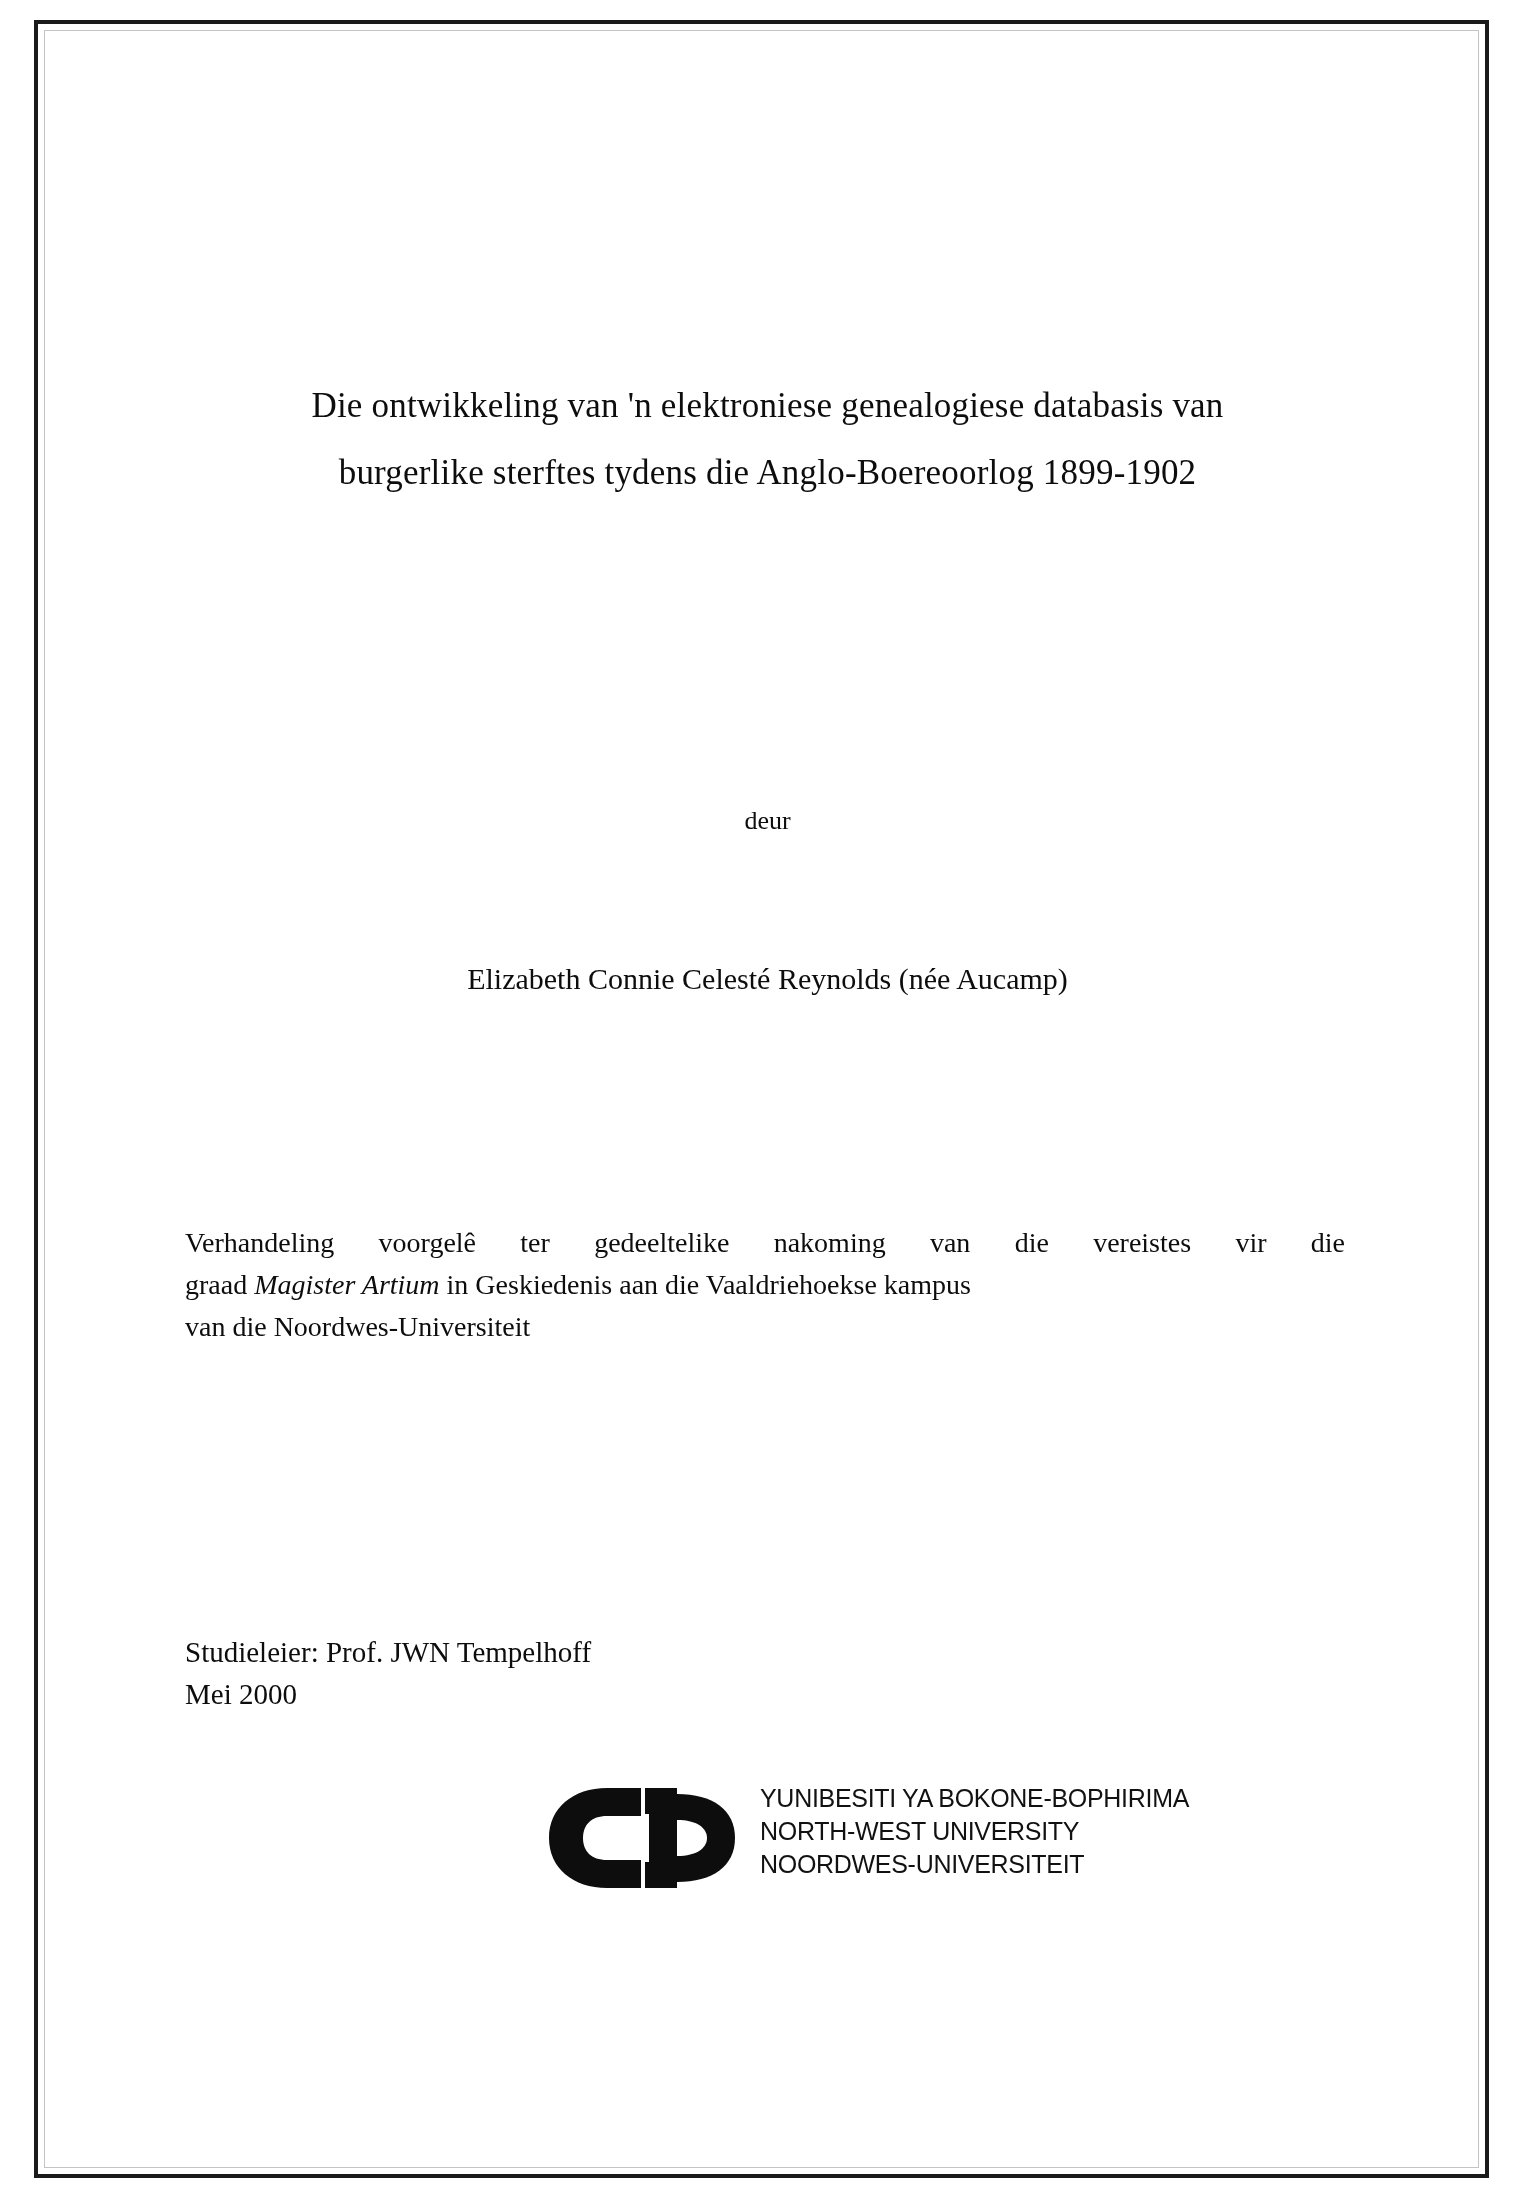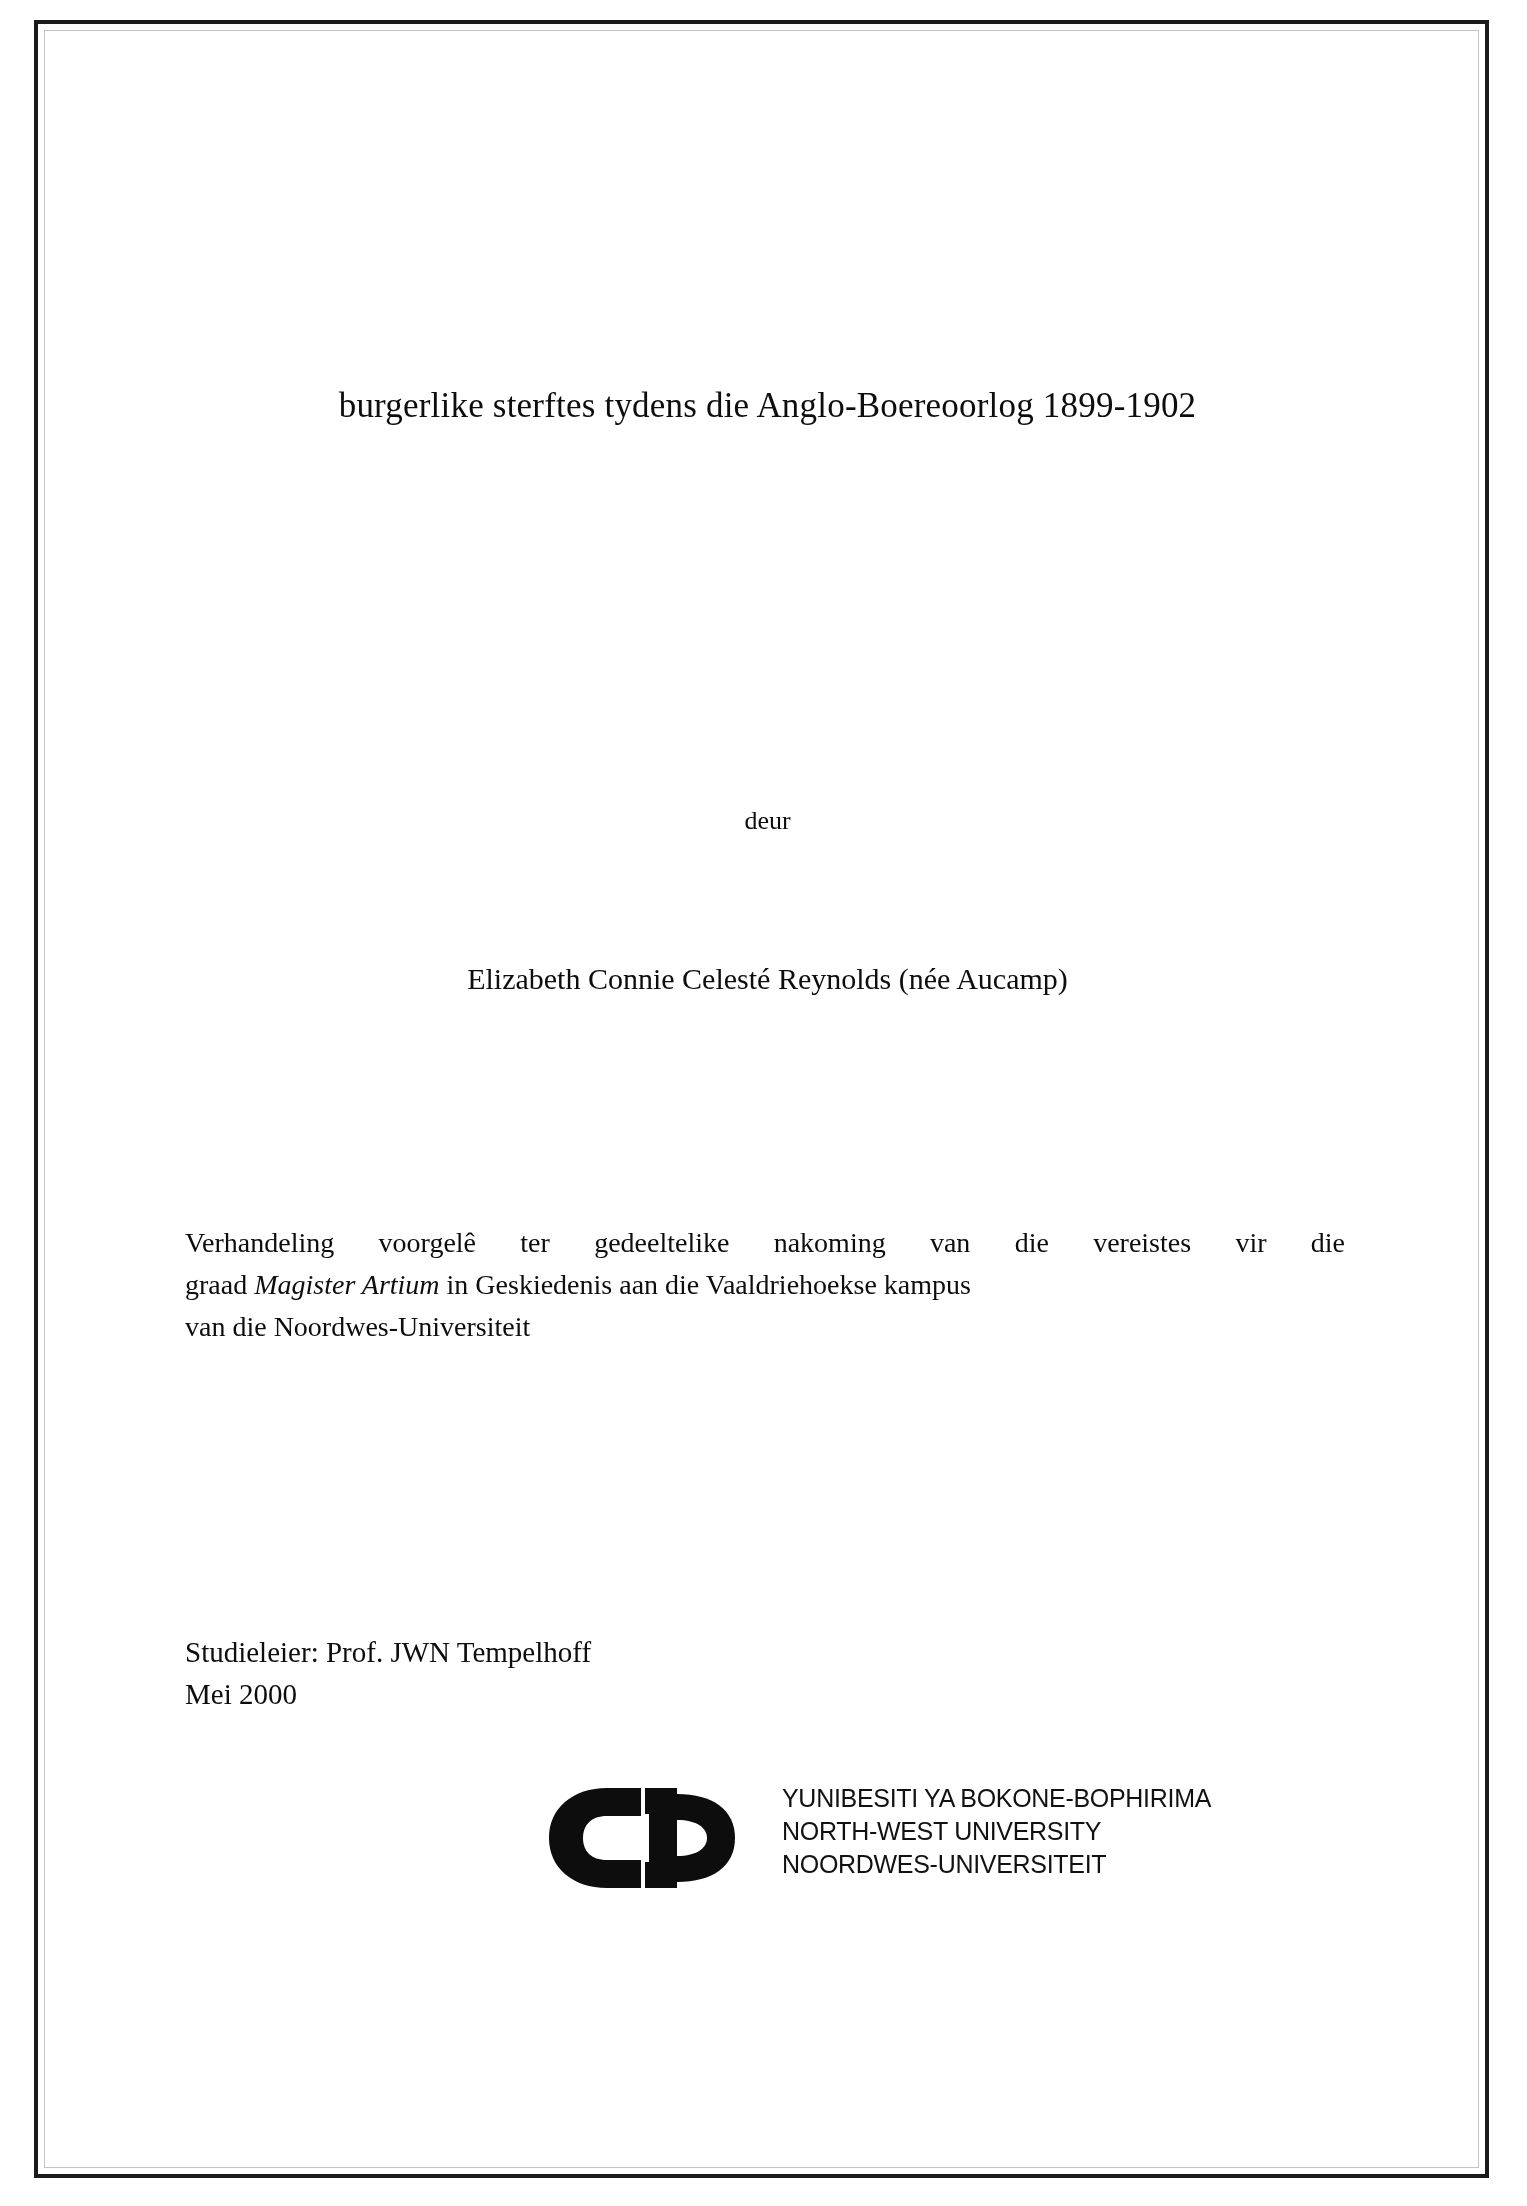--- a/index.html
+++ b/index.html
@@ -121,33 +121,34 @@
     position: absolute;
     left: 295px;
     top: 0px;
     font-family: "Liberation Sans", sans-serif;
     font-size: 25px;
     line-height: 33px;
     letter-spacing: -0.3px;
     color: #111;
     font-weight: 400;
   }
-  .logo-text div { white-space: nowrap; margin-left: 22px; }
+  .logo-text div { white-space: nowrap; }
 </style>
 </head>
 <body>
 
 <div class="page">
 
   <div class="scan-border"></div>
   <div class="scan-border-inner"></div>
 
   <div class="content">
 
     <div class="title">
+      <span>Die ontwikkeling van 'n elektroniese genealogiese databasis van</span>
       <span class="line2">burgerlike sterftes tydens die Anglo-Boereoorlog 1899-1902</span>
     </div>
 
     <div class="deur">deur</div>
 
     <div class="author">Elizabeth Connie Celesté Reynolds (née Aucamp)</div>
 
     <div class="statement">
       <span class="just">Verhandeling voorgelê ter gedeeltelike nakoming van die vereistes vir die</span>
       <span class="nojust"><span>graad </span><i>Magister Artium</i><span> in Geskiedenis aan die Vaaldriehoekse kampus</span></span>

